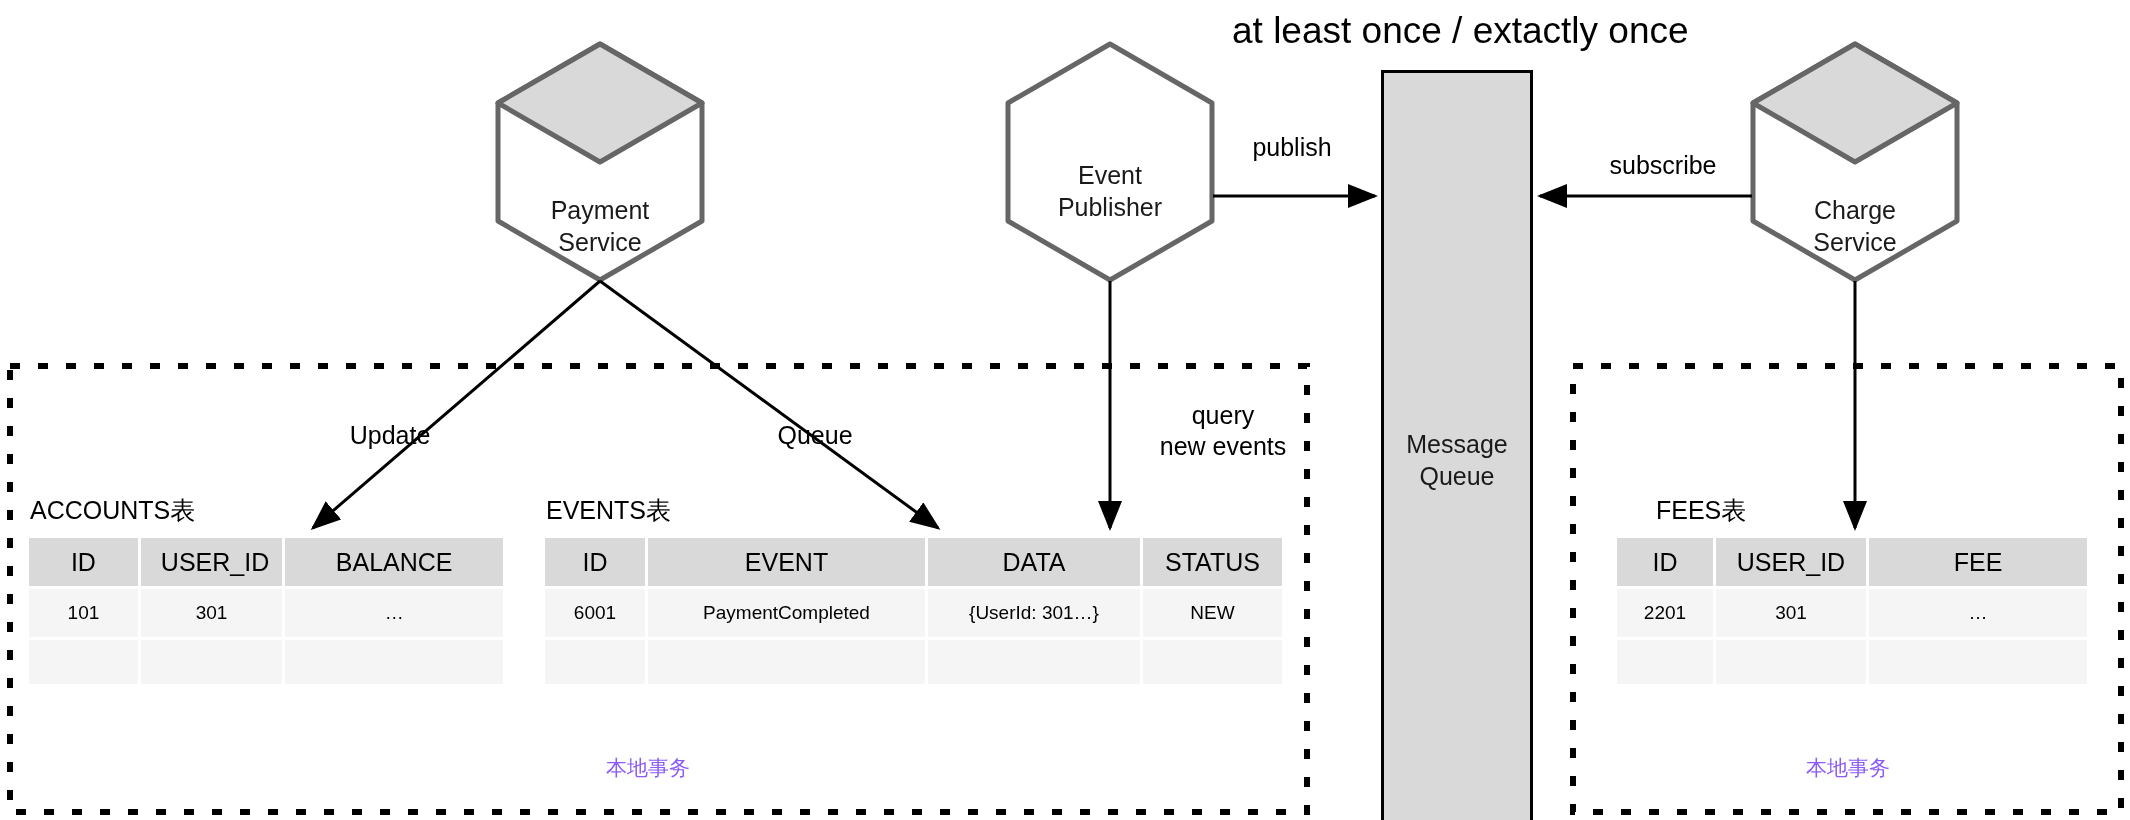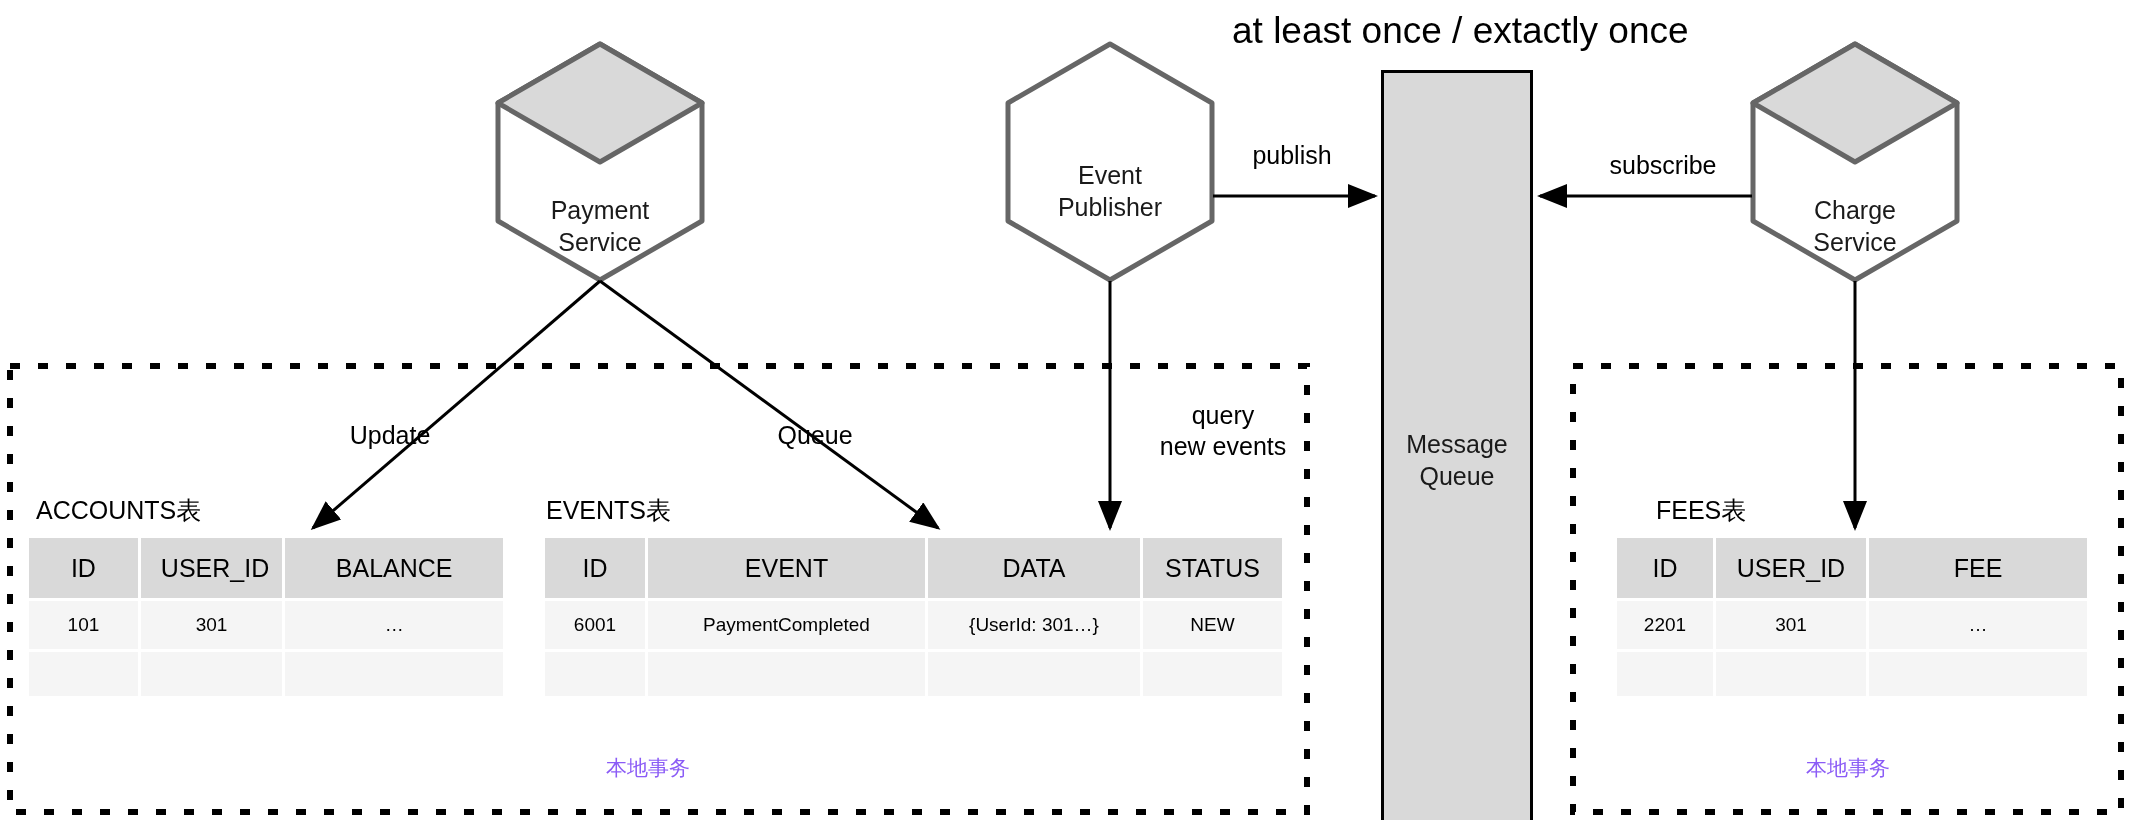--- a/index.html
+++ b/index.html
@@ -57,21 +57,21 @@
     position: absolute;
     border-collapse: separate;
     border-spacing: 3px;
     table-layout: fixed;
   }
   .db-table th {
     background: #d9d9d9;
     font-weight: normal;
     font-size: 25px;
     color: #000000;
-    height: 60px;
+    height: 48px;
     text-align: center;
     padding: 0 20px;
     overflow: hidden;
   }
   .db-table td {
     background: #f5f5f5;
     font-size: 19px;
     color: #000000;
     height: 48px;
     text-align: center;
@@ -162,25 +162,25 @@
 
   <div class="lbl edge-label" style="left:320px; top:420px; width:140px;">Update</div>
 
   <div class="lbl edge-label" style="left:745px; top:420px; width:140px;">Queue</div>
 
   <div class="lbl edge-label" style="left:1123px; top:400px; width:200px; text-align:center;">
     <div>query</div>
     <div>new events</div>
   </div>
 
-  <div class="lbl edge-label" style="left:1232px; top:140px; width:120px;text-align:center;">publish</div>
+  <div class="lbl edge-label" style="left:1232px; top:132px; width:120px;text-align:center;">publish</div>
 
   <div class="lbl edge-label" style="left:1578px; top:150px; width:170px;">subscribe</div>
 
-  <div class="lbl table-caption" style="left:36px; top:495px;">ACCOUNTS表</div>
+  <div class="lbl table-caption" style="left:30px; top:495px;">ACCOUNTS表</div>
   <table class="db-table" style="left:26px; top:535px; width:480px;">
     <colgroup>
       <col style="width:100px">
         <col style="width:130px">
         <col style="width:200px">
     </colgroup>
     <thead>
       <tr>
         <th>ID</th>
         <th>USER_ID</th>

